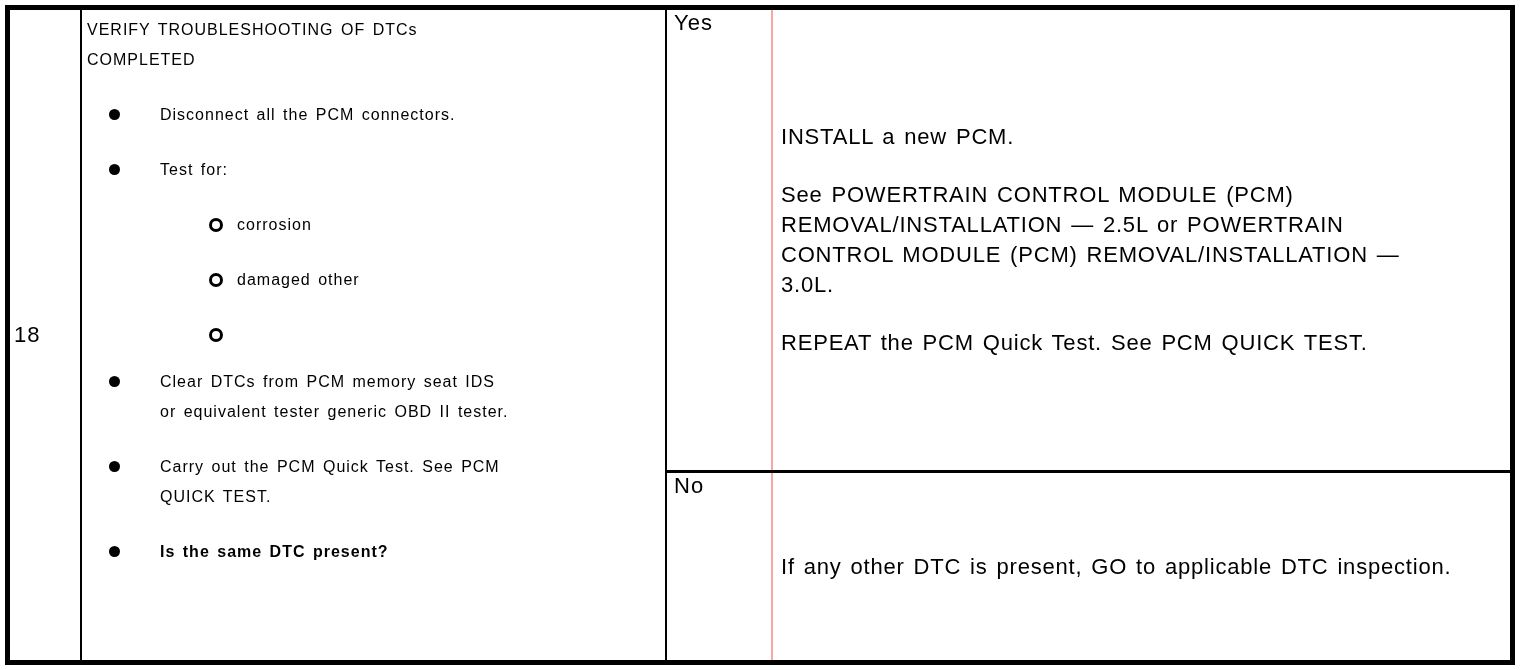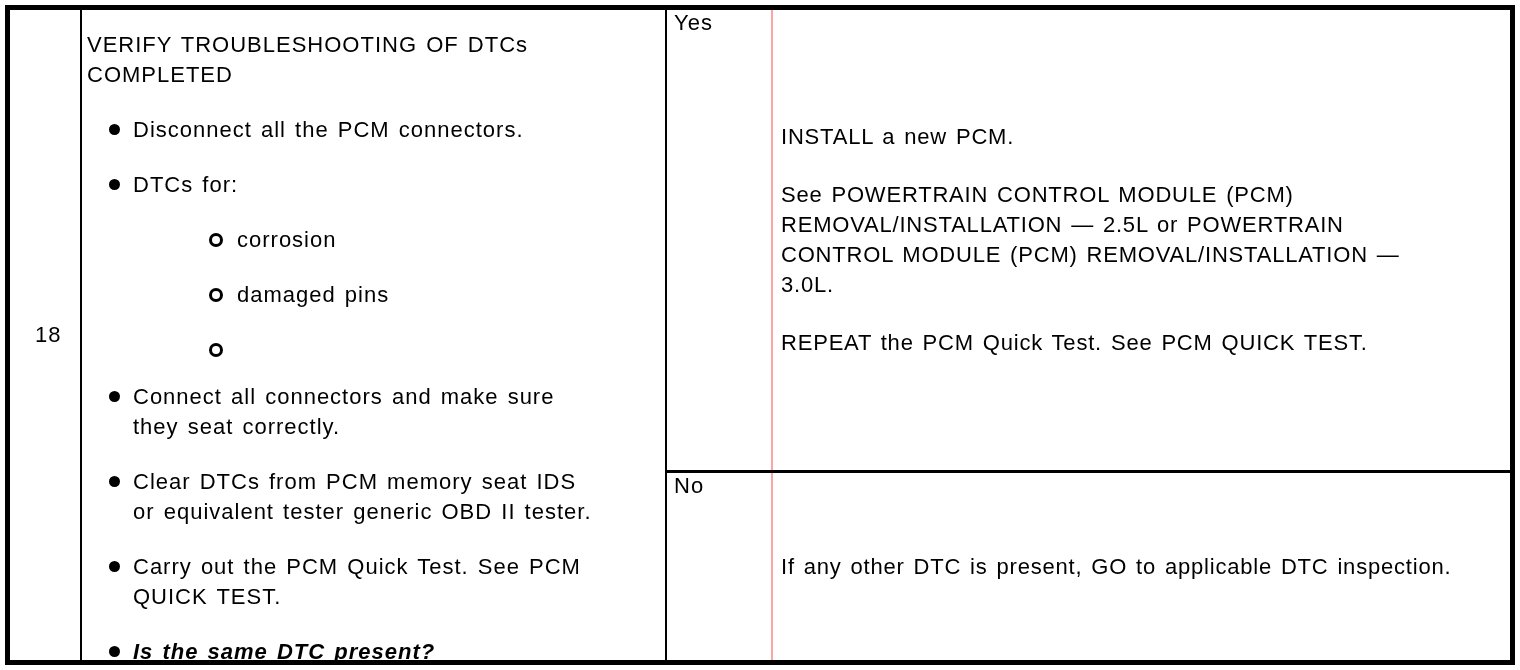--- a/index.html
+++ b/index.html
@@ -19,48 +19,48 @@
     border: 5px solid #000;
     box-sizing: border-box;
     display: grid;
     grid-template-columns: 72px 585px 1fr;
     background: #fff;
   }
   
   .cell-step {
     border-right: 2px solid #000;
     display: flex; align-items: center;
-    padding-left: 25px;
+    padding-left: 4px;
     font-size: 22px; letter-spacing: 1px;
   }
   
   .cell-proc {
     border-right: 2px solid #000;
-    padding: 20px 4px 0 5px;
-    font-size: 22px; line-height: 30px;
+    padding: 5px 4px 0 5px;
+    font-size: 16px; line-height: 30px;
     letter-spacing: 1px; word-spacing: 2px;
     overflow: hidden;
   }
   .proc-title { white-space: pre-line; }
   .bullet { display: flex; margin-top: 25px; }
   .bullet .mwrap { flex: none; display: flex; }
-  .lvl1 { padding-left: 22px; }
+  .lvl1 { padding-left: 22px; gap: 27px; }
   .lvl1 .mwrap { width: 24px; }
   .lvl2 { padding-left: 122px; text-align: right; }
   .lvl2 .mwrap { width: 28px; }
   .marker-dot {
     width: 11px; height: 11px; margin-top: 9px;
     background: #000; border-radius: 50%;
   }
   .marker-ring {
     width: 8px; height: 8px; margin-top: 8px;
     border: 3px solid #000; border-radius: 50%;
   }
   .b-text { white-space: pre-line; }
-  .bold { font-weight: bold; font-style: italic; }
+  .bold { font-weight: bold; }
   
   .results { display: flex; flex-direction: column; }
   .result-row { display: flex; }
   .row-yes { height: 463px; flex: none; border-bottom: 3px solid #000; box-sizing: border-box; }
   .row-no { flex: 1; }
   .cell-answer {
     width: 106px; flex: none;
     border-right: 2px solid #fca5a5; box-sizing: border-box;
     display: flex; align-items: flex-start;
     padding-left: 7px;
@@ -94,50 +94,43 @@
         <span class="mwrap">
             <span class="marker-dot"></span>
           </span>
         <span class="b-text">Disconnect all the PCM connectors.</span>
       </div>
 
       <div class="bullet lvl1">
         <span class="mwrap">
             <span class="marker-dot"></span>
           </span>
-        <span class="b-text">DTCs for:</span>
+        <span class="b-text">Test for:</span>
       </div>
 
       <div class="bullet lvl2">
         <span class="mwrap">
             <span class="marker-ring"></span>
           </span>
         <span class="b-text">corrosion</span>
       </div>
 
       <div class="bullet lvl2">
         <span class="mwrap">
             <span class="marker-ring"></span>
           </span>
-        <span class="b-text">damaged pins</span>
+        <span class="b-text">damaged other</span>
       </div>
 
       <div class="bullet lvl2">
         <span class="mwrap">
             <span class="marker-ring"></span>
           </span>
       </div>
 
-      <div class="bullet lvl1">
-        <span class="mwrap">
-            <span class="marker-dot"></span>
-          </span>
-        <span class="b-text">Connect all connectors and make sure
-they seat correctly.</span>
-      </div>
 
       <div class="bullet lvl1">
         <span class="mwrap">
             <span class="marker-dot"></span>
           </span>
         <span class="b-text">Clear DTCs from PCM memory seat IDS
 or equivalent tester generic OBD II tester.</span>
       </div>
 
       <div class="bullet lvl1">

